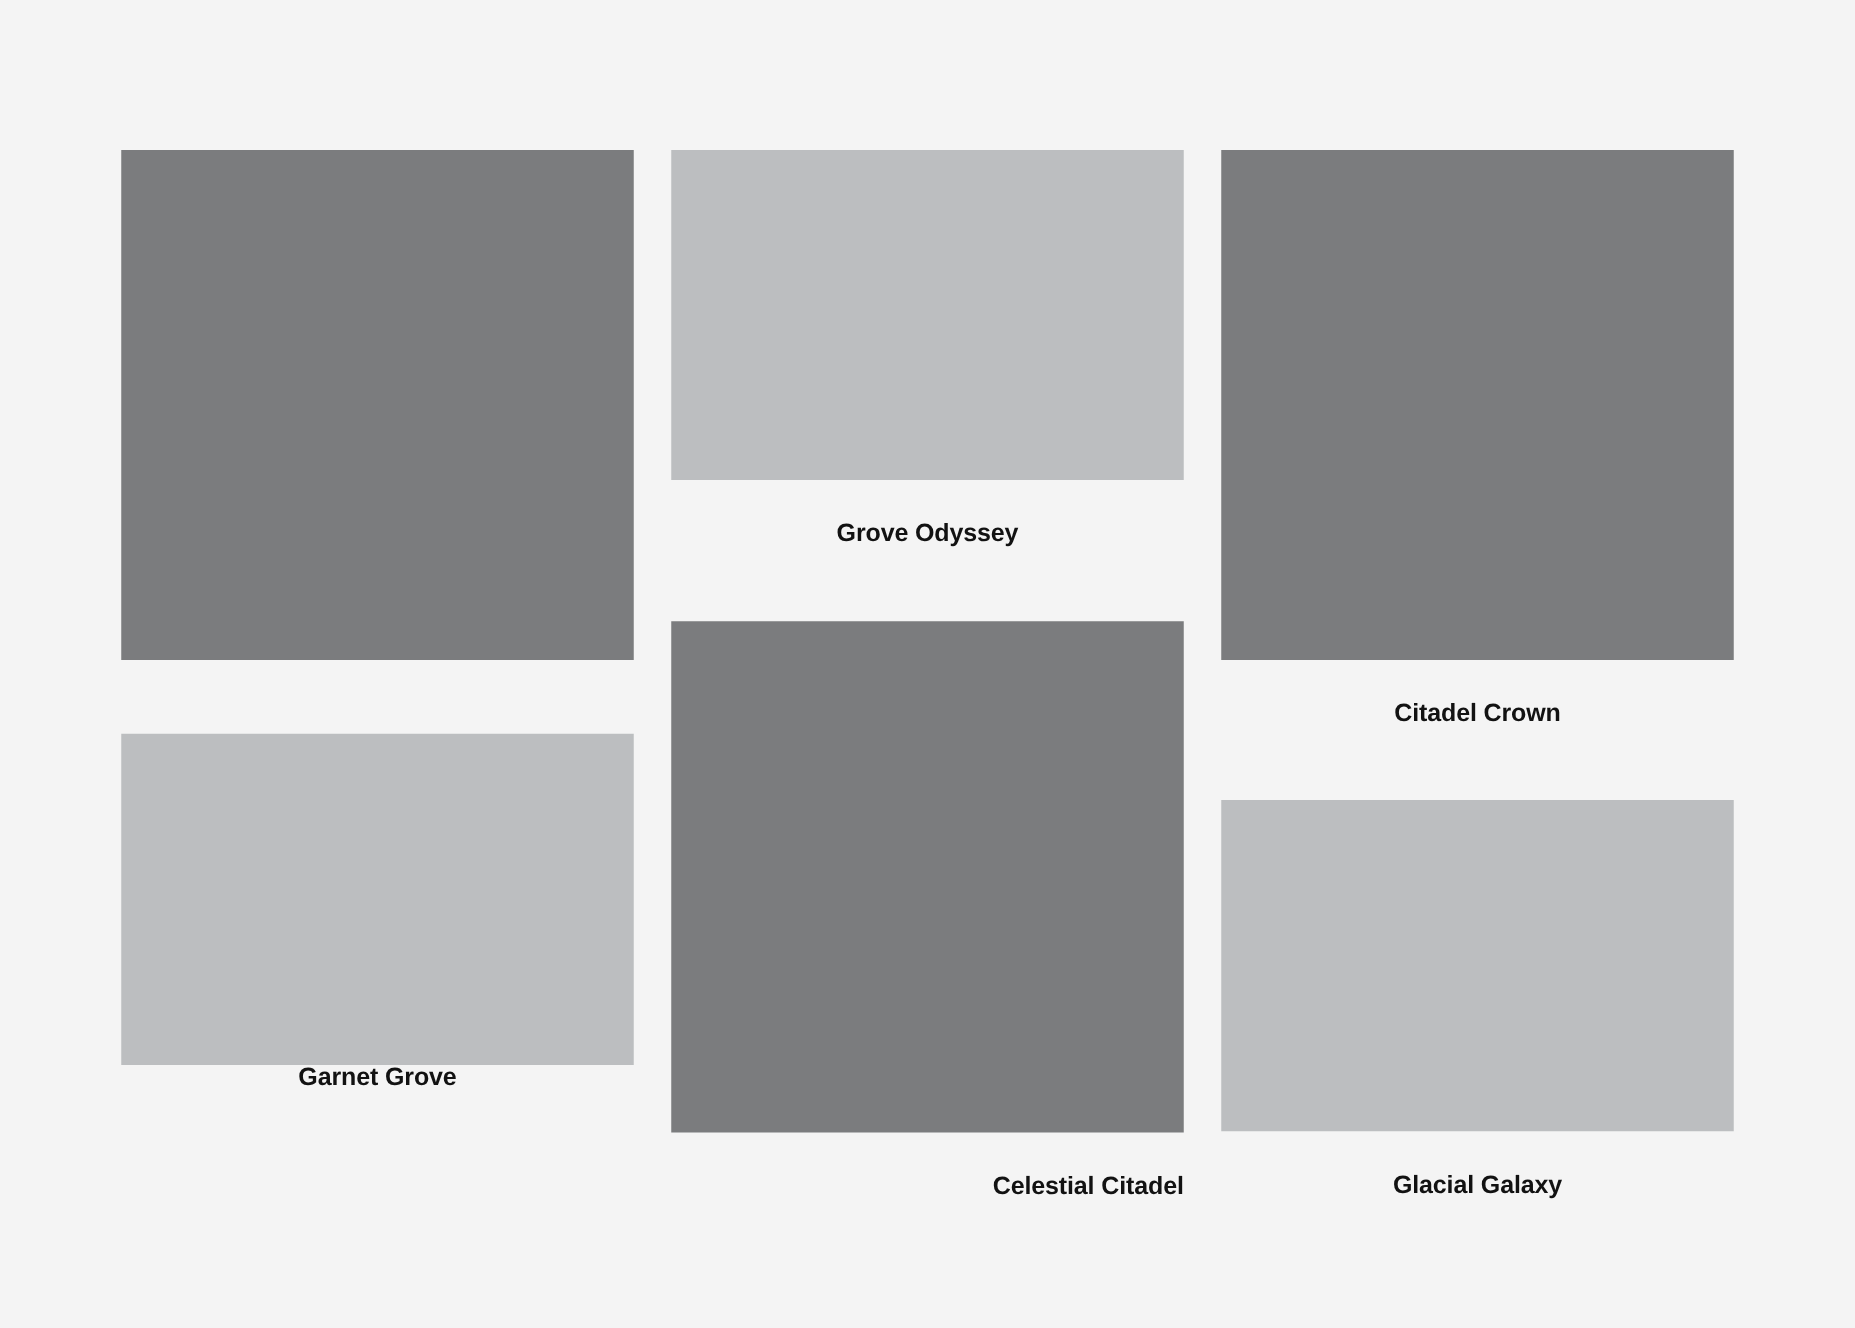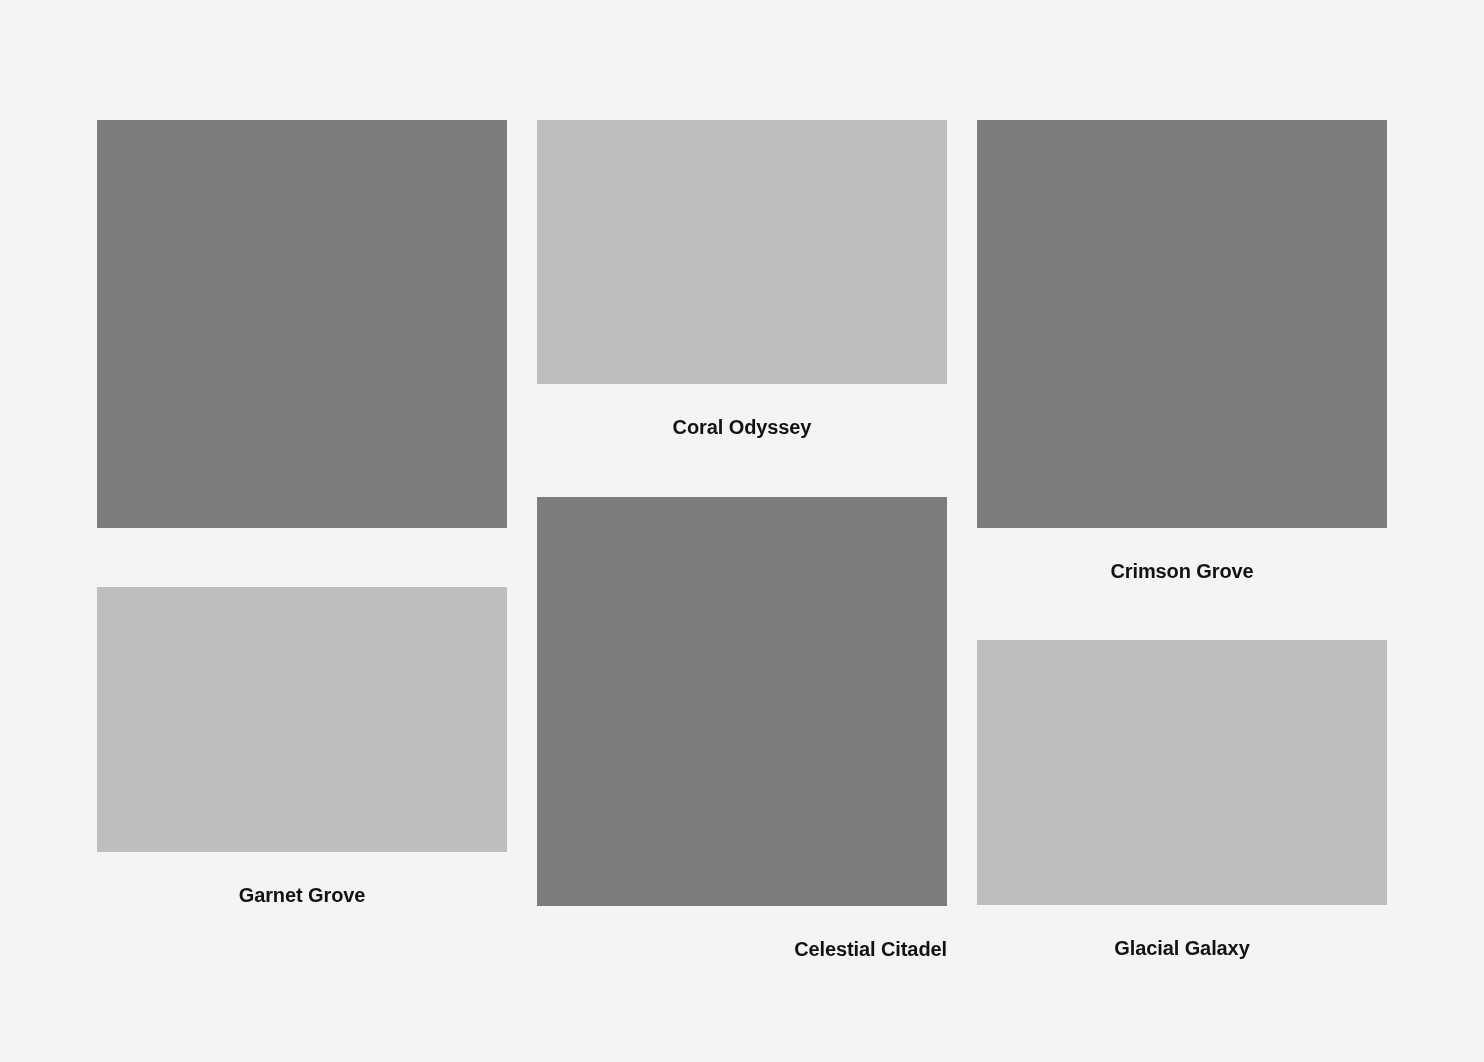--- a/index.html
+++ b/index.html
@@ -50,21 +50,21 @@
     color: #121212;
     line-height: 1;
     letter-spacing: -0.1px;
   }
 
   
   .col-1 .card-1 .thumb { height: 408px; }
   .col-1 .card-1 .caption { margin-top: 33px; }
   .col-1 .card-2 { margin-top: 59px; }
   .col-1 .card-2 .thumb { height: 265px; }
-  .col-1 .card-2 .caption { margin-top: 33px; }
+  .col-1 .card-2 .caption { }
 
   
   .col-2 .card-1 .thumb { height: 264px; }
   .col-2 .card-1 .caption { margin-top: 33px; }
   .col-2 .card-2 { margin-top: 60px; align-items: flex-end; }
   .col-2 .card-2 .thumb { height: 409px; }
   .col-2 .card-2 .caption { margin-top: 33px; }
 
   
   .col-3 .card-1 .thumb { height: 408px; }
@@ -88,35 +88,35 @@
       <div class="thumb" style="background-color: rgb(188, 190, 192);"></div>
       <div class="caption" style="color: rgb(18, 18, 18);">Garnet Grove</div>
     </div>
 
   </div>
 
   <div class="column col-2">
 
     <div class="card card-1">
       <div class="thumb" style="background-color: rgb(188, 190, 192);"></div>
-      <div class="caption" style="color: rgb(18, 18, 18);">Coral Odyssey</div>
+      <div class="caption" style="color: rgb(18, 18, 18);">Grove Odyssey</div>
     </div>
 
     <div class="card card-2">
       <div class="thumb" style="background-color: rgb(123, 124, 126);"></div>
       <div class="caption" style="color: rgb(18, 18, 18);">Celestial Citadel</div>
     </div>
 
   </div>
 
   <div class="column col-3">
 
     <div class="card card-1">
       <div class="thumb" style="background-color: rgb(123, 124, 126);"></div>
-      <div class="caption" style="color: rgb(18, 18, 18);">Crimson Grove</div>
+      <div class="caption" style="color: rgb(18, 18, 18);">Citadel Crown</div>
     </div>
 
     <div class="card card-2">
       <div class="thumb" style="background-color: rgb(188, 190, 192);"></div>
       <div class="caption" style="color: rgb(18, 18, 18);">Glacial Galaxy</div>
     </div>
 
   </div>
 
 </div>

